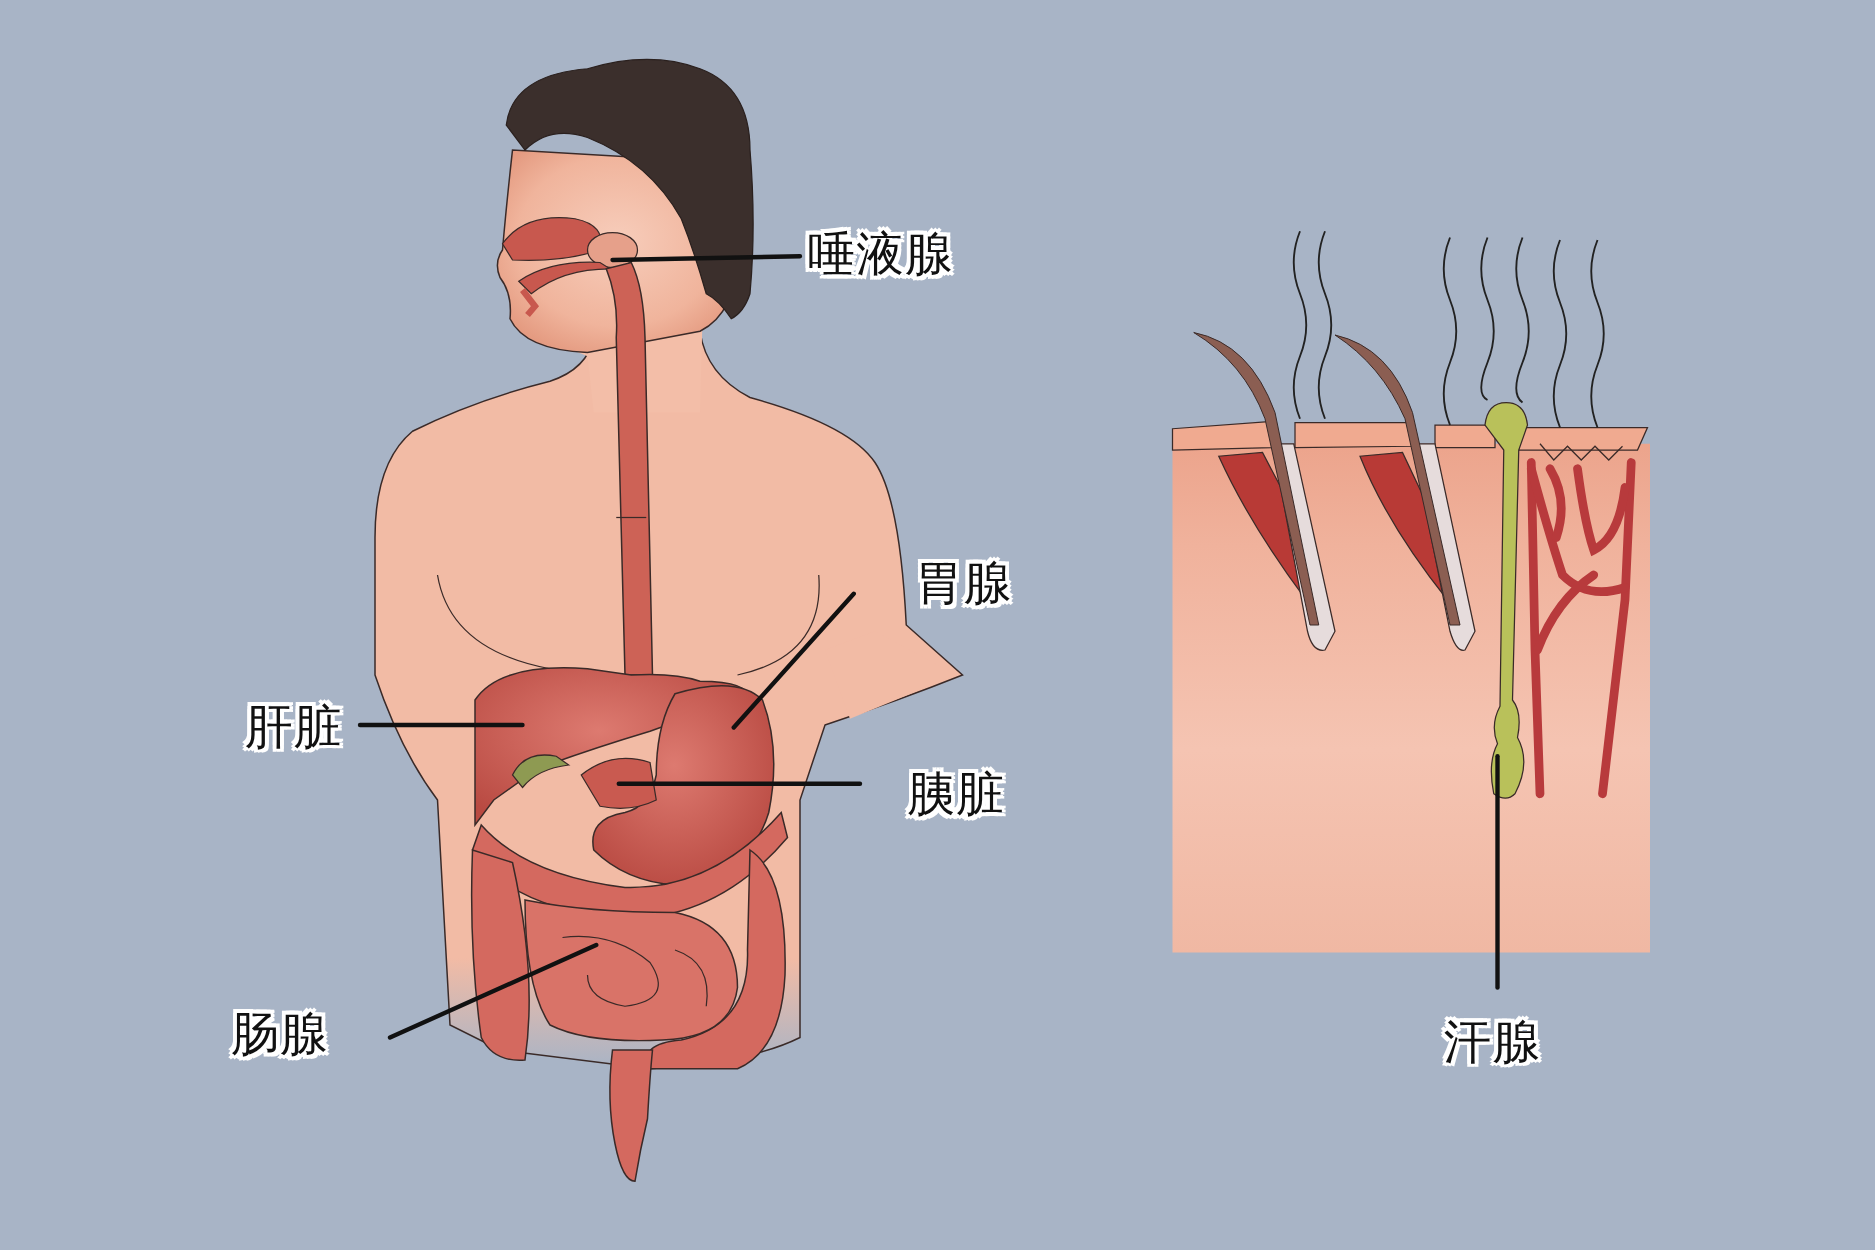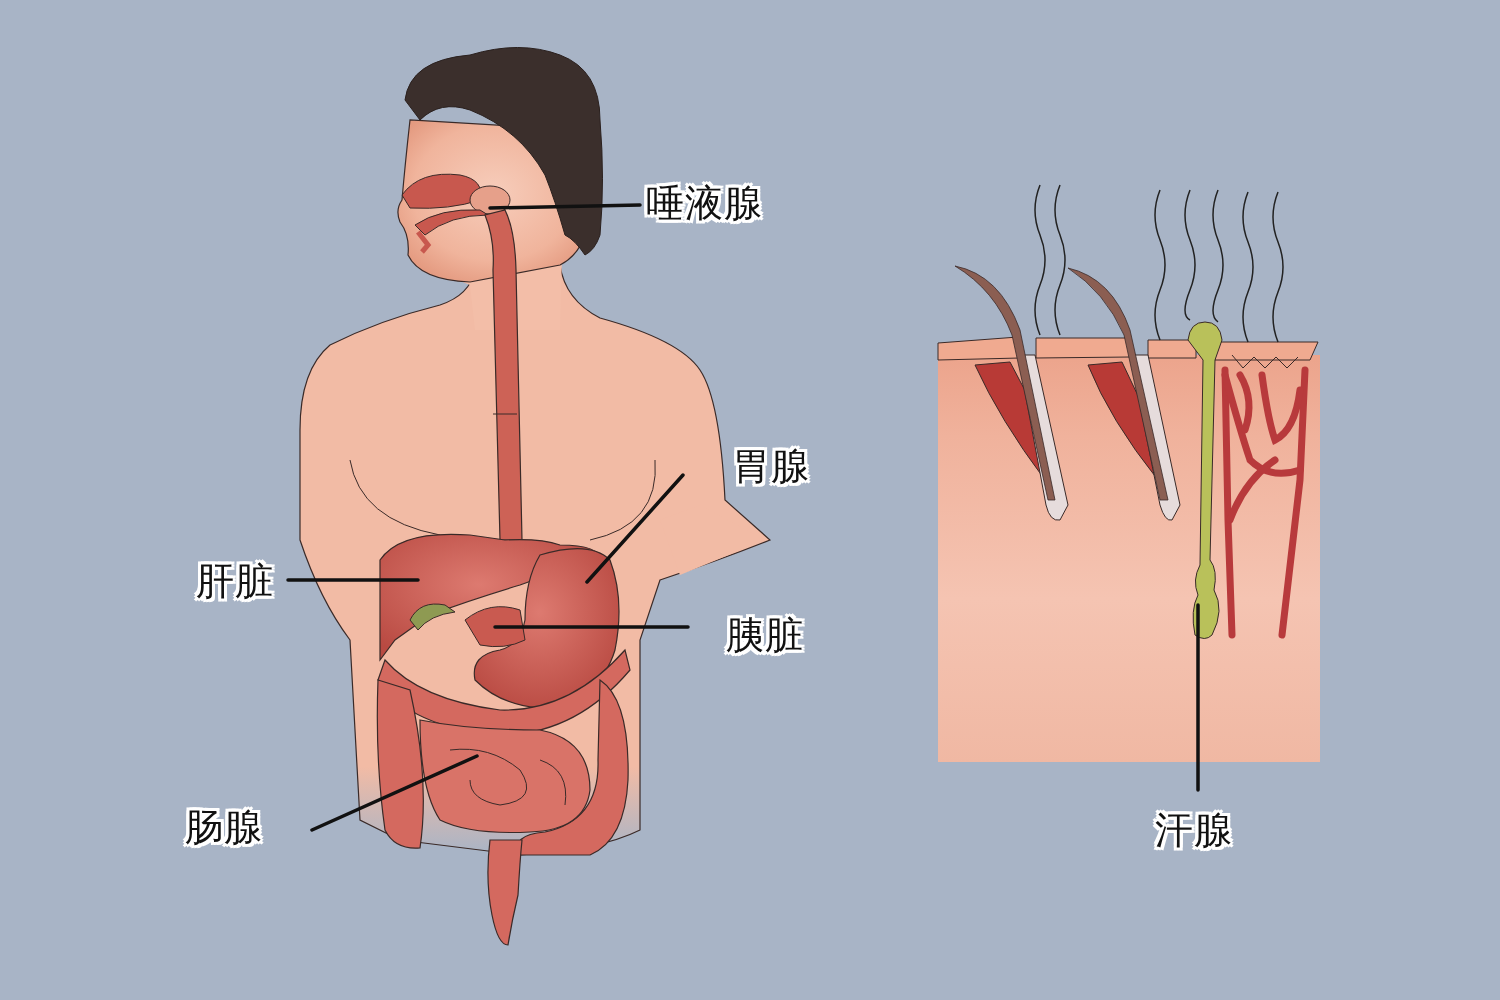--- a/index.html
+++ b/index.html
@@ -173,15 +173,15 @@
       <line x1="312" y1="830" x2="477" y2="756"></line>
       <line x1="1198" y1="605" x2="1198" y2="790"></line>
     </g>
   </svg>
 
   <div class="label" style="left:646px; top:182px;">唾液腺</div>
   <div class="label" style="left:732px; top:445px;">胃腺</div>
   <div class="label" style="left:196px; top:560px;">肝脏</div>
   <div class="label" style="left:726px; top:614px;">胰脏</div>
   <div class="label" style="left:185px; top:806px;">肠腺</div>
-  <div class="label" style="left:1155px; top:812px;font-family:Liberation Mono, monospace;">汗腺</div>
+  <div class="label" style="left:1155px; top:812px;">汗腺</div>
 
 </div>
 
 </body></html>

